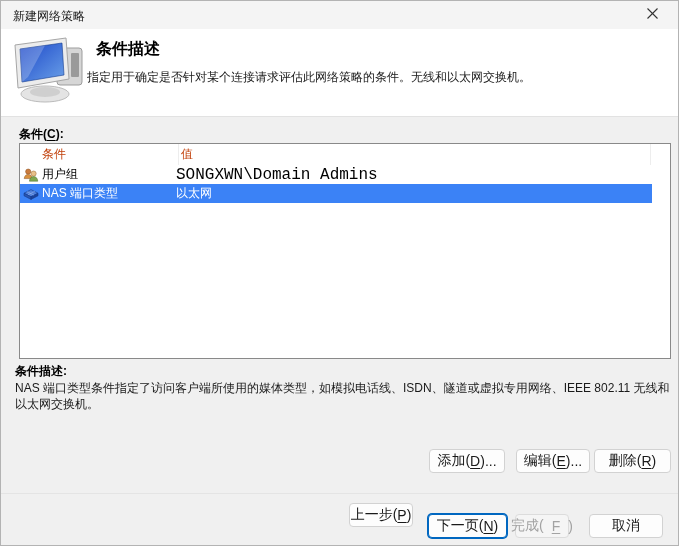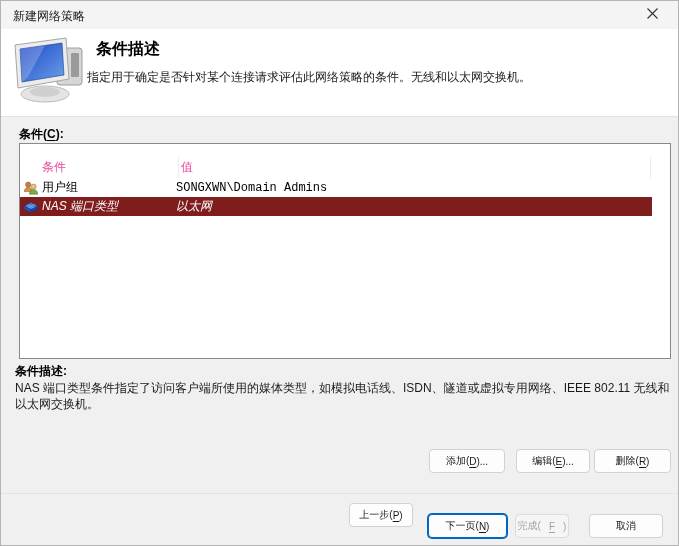--- a/index.html
+++ b/index.html
@@ -20,37 +20,37 @@
     border-bottom:1px solid #e2e2e2; }
   .wizard-icon { position:absolute; left:8px; top:6px; width:80px; height:72px; }
   .banner-title { position:absolute; left:95px; top:10px; font-size:16px; font-weight:bold; color:#000; }
   .banner-desc { position:absolute; left:86px; top:40px; font-size:12px; color:#1a1a1a; }
   
   .cond-label { position:absolute; left:18px; top:125px; font-weight:bold; }
   .key { text-decoration:underline; text-underline-offset:2px; }
   
   .listbox { position:absolute; left:18px; top:142px; width:652px; height:216px;
     background:#fff; border:1px solid #898989; overflow:hidden; }
-  .list-header { display:flex; height:21px; align-items:flex-start; color:#ec4899;margin-top:13px; }
+  .list-header { display:flex; height:21px; align-items:flex-start; color:#c2410c; }
   .lh-col1 { width:159px; height:100%; padding-left:22px; display:flex; align-items:center;
     border-right:1px solid #ededed; }
   .lh-col2 { width:472px; height:100%; padding-left:2px; display:flex; align-items:center;
     border-right:1px solid #ededed; }
   .list-row { display:flex; height:19px; align-items:center; width:632px; }
-  .list-row.selected { background:#7f1d1d; color:#ffffff;font-style:italic; }
+  .list-row.selected { background:#3b82f6; color:#ffffff; }
   .row-icon { width:16px; height:16px; margin-left:3px; flex:0 0 16px; }
   .row-cond { width:137px; padding-left:3px; white-space:nowrap; overflow:hidden; }
   .row-val { flex:1; white-space:nowrap; overflow:hidden; }
-  .mono-val { font-family:"Liberation Mono","DejaVu Sans Mono",monospace; font-size:12px; letter-spacing:0; }
+  .mono-val { font-family:"Liberation Mono","DejaVu Sans Mono",monospace; font-size:16px; letter-spacing:0; }
   
   .desc-label { position:absolute; left:14px; top:362px; font-weight:bold; }
   .desc-text { position:absolute; left:14px; top:379px; width:658px; line-height:16px; color:#1a1a1a; }
   
   .btn { position:absolute; height:24px; background:#fdfdfd; border:1px solid #d2d2d2;
-    border-radius:4px; font-size:10px; color:#1a1a1a; display:flex; align-items:center;
+    border-radius:4px; font-size:14px; color:#1a1a1a; display:flex; align-items:center;
     justify-content:center; padding:0; cursor:default; white-space:nowrap;
     font-family:"Liberation Sans","DejaVu Sans",sans-serif; }
   .btn.default { border:1px solid #0067c0; box-shadow:0 0 0 1px #0067c0; }
   .btn.disabled { color:#a3a3a3; background:#f5f5f5; border-color:#dcdcdc; }
   .btn-add    { top:448px; left:428px; width:76px; }
   .btn-edit   { top:448px; left:515px; width:74px; }
   .btn-delete { top:448px; left:593px; width:77px; }
   
   .footer { position:absolute; left:0; right:0; bottom:0; height:52px; background:#f0f0f0;
     border-top:1px solid #e4e4e4; }

